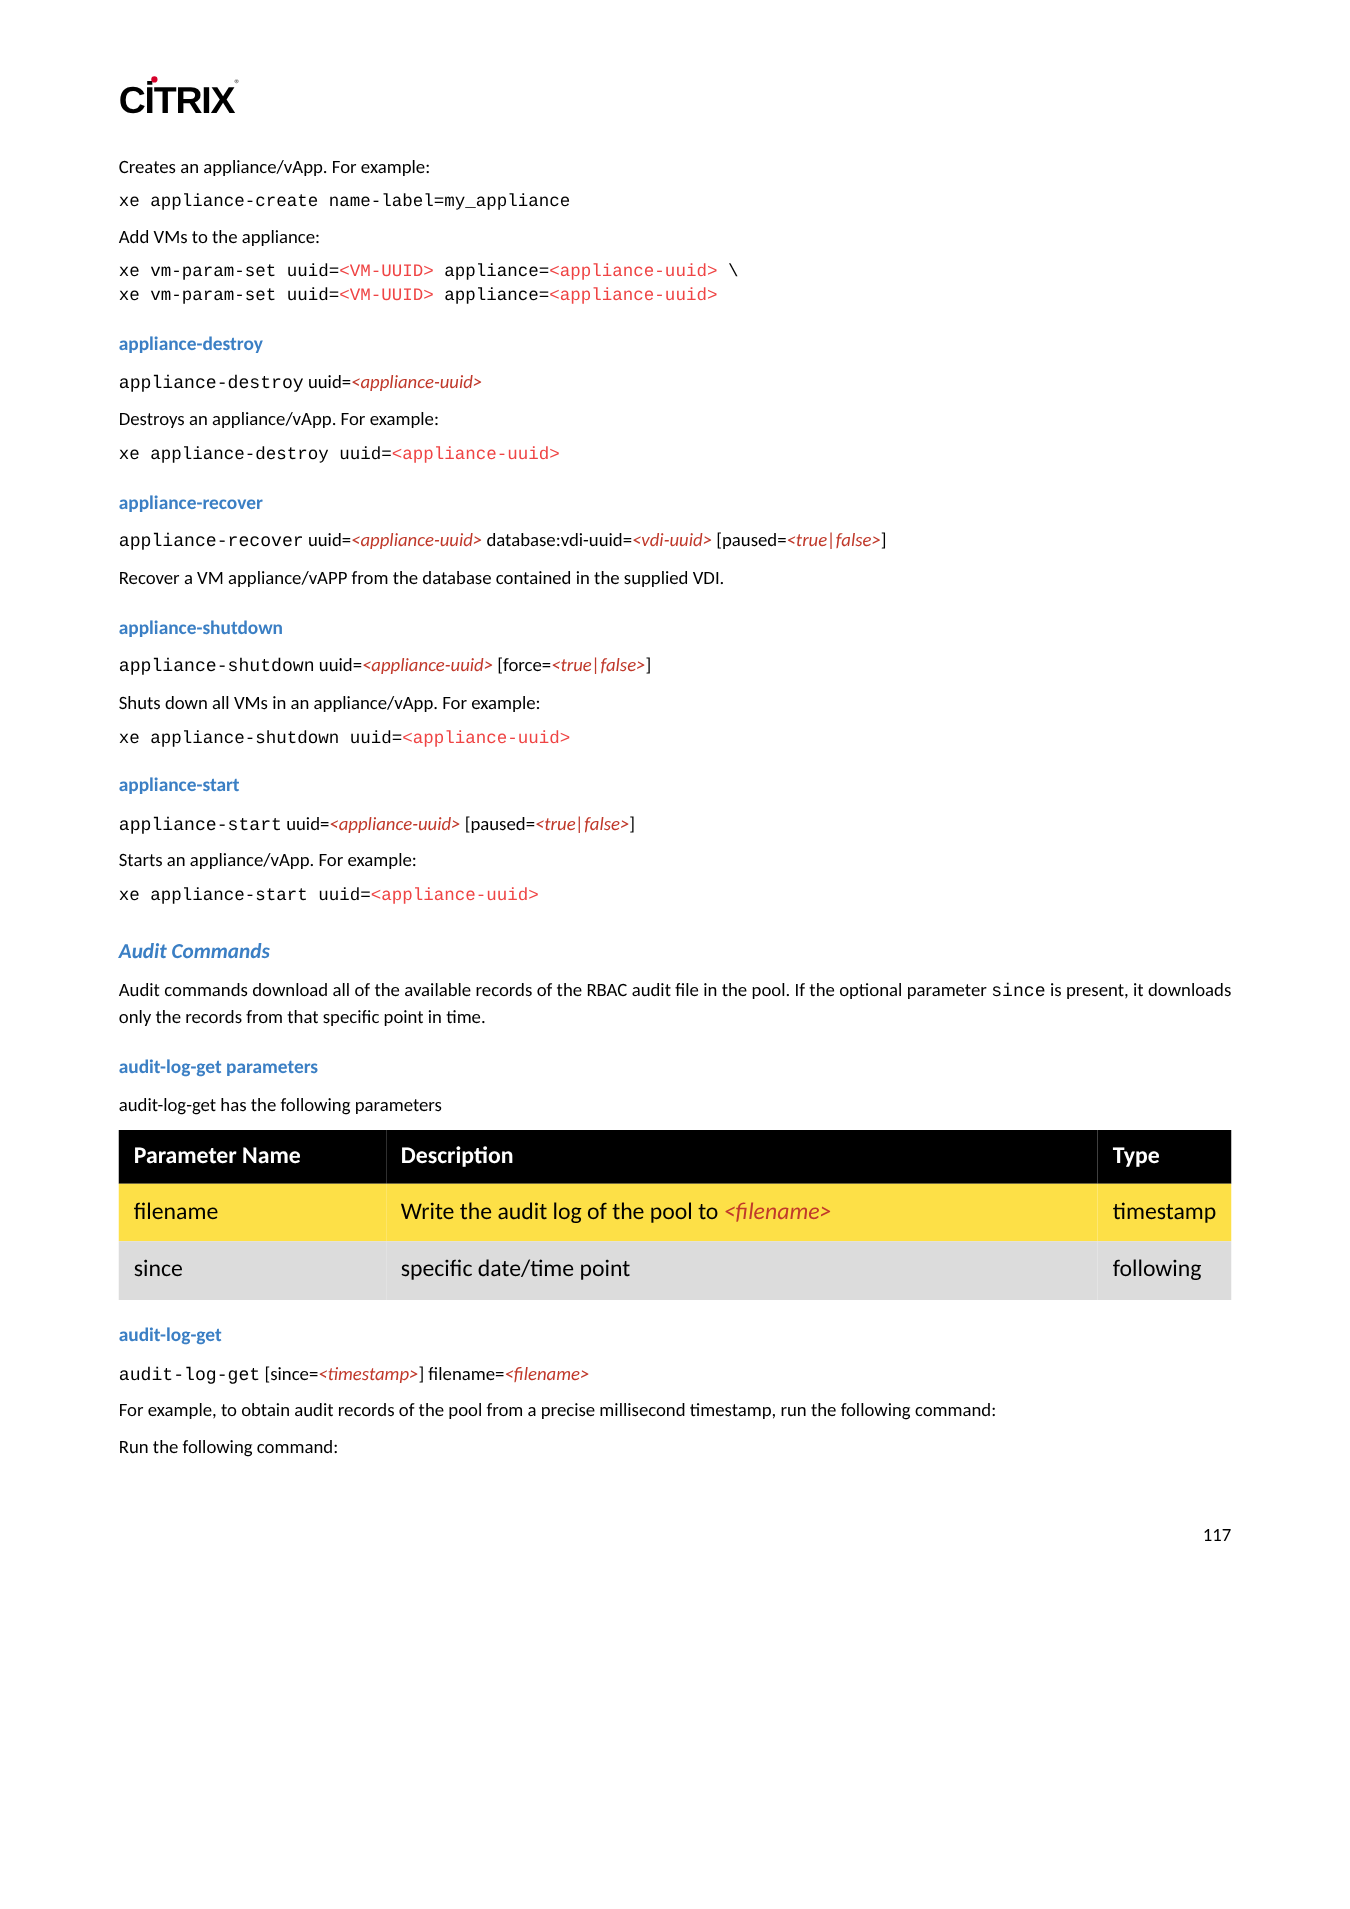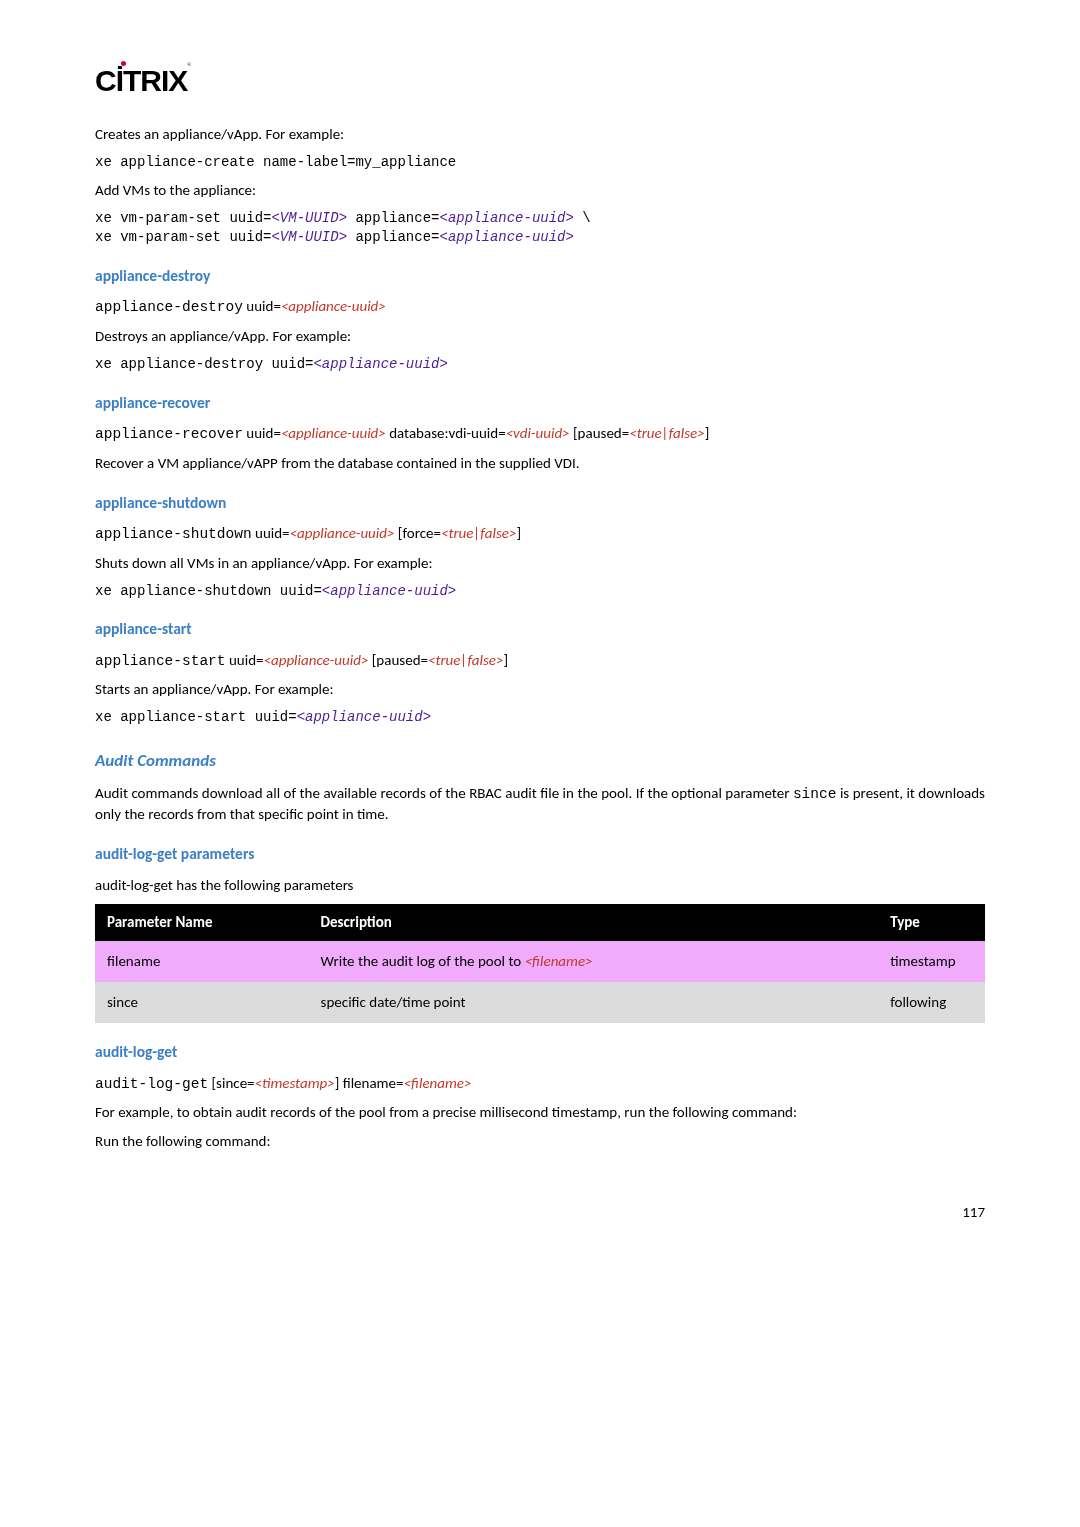--- a/index.html
+++ b/index.html
@@ -50,52 +50,52 @@
     font-family: "Courier New", monospace;
     font-size: 14px;
     margin: 0 0;
     white-space: pre;
     line-height: 1.35;
   }
   .code-inline {
     font-family: "Courier New", monospace;
     font-size: 14.5px;
   }
-  .italic-blue { color: #4c1d95; font-style: italic; }
+  .italic-blue { color: #ef4444; }
   .italic-red { color: #c0392b; font-style: italic; }
   .h3 {
     color: #3b7fc4;
     font-size: 15.5px;
     font-weight: bold;
     margin: 18px 0 10px 0;
   }
   .h2 {
     color: #3b7fc4;
     font-size: 17px;
     font-weight: bold;
     margin: 22px 0 10px 0;
     font-style: italic;
   }
   table {
     width: 100%;
     border-collapse: collapse;
     margin: 8px 0 16px 0;
-    font-size: 15px;
+    font-size: 19px;
   }
   th {
     background: #000;
     color: #fff;
     text-align: left;
     padding: 8px 12px;
     font-weight: bold;
   }
   td {
     padding: 10px 12px;
   }
-  tr.row-light td { background: #f0abfc; }
+  tr.row-light td { background: #fde047; }
   tr.row-dark td { background: #dcdcdc; }
   .filename-red { color: #c0392b; font-style: italic; }
   .page-num {
     text-align: right;
     margin-top: 50px;
     font-size: 15px;
   }
 </style>
 </head>
 <body>

